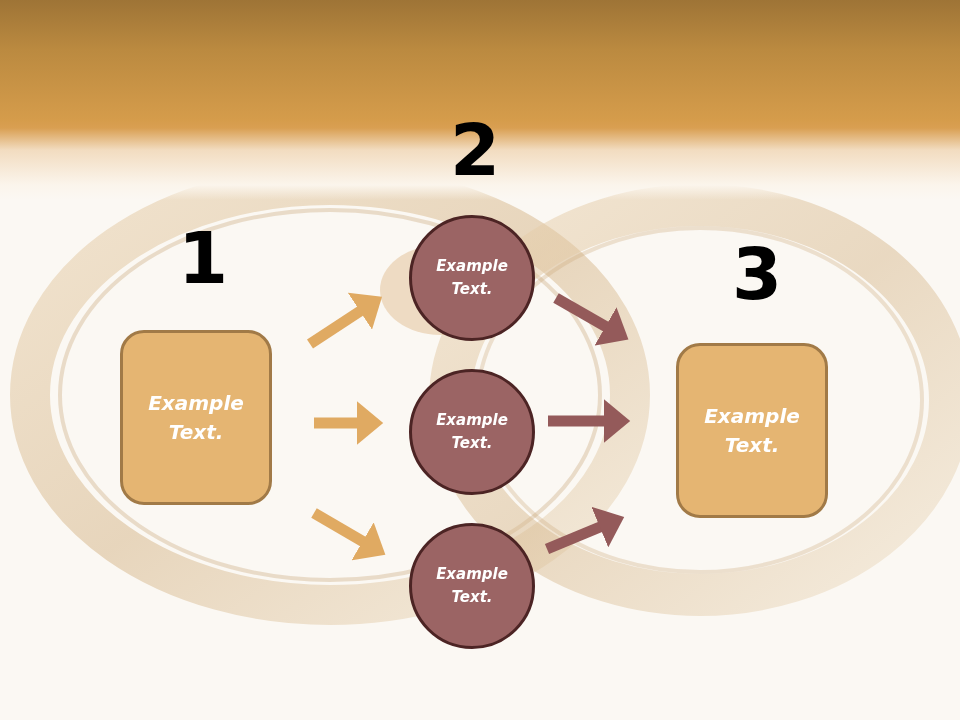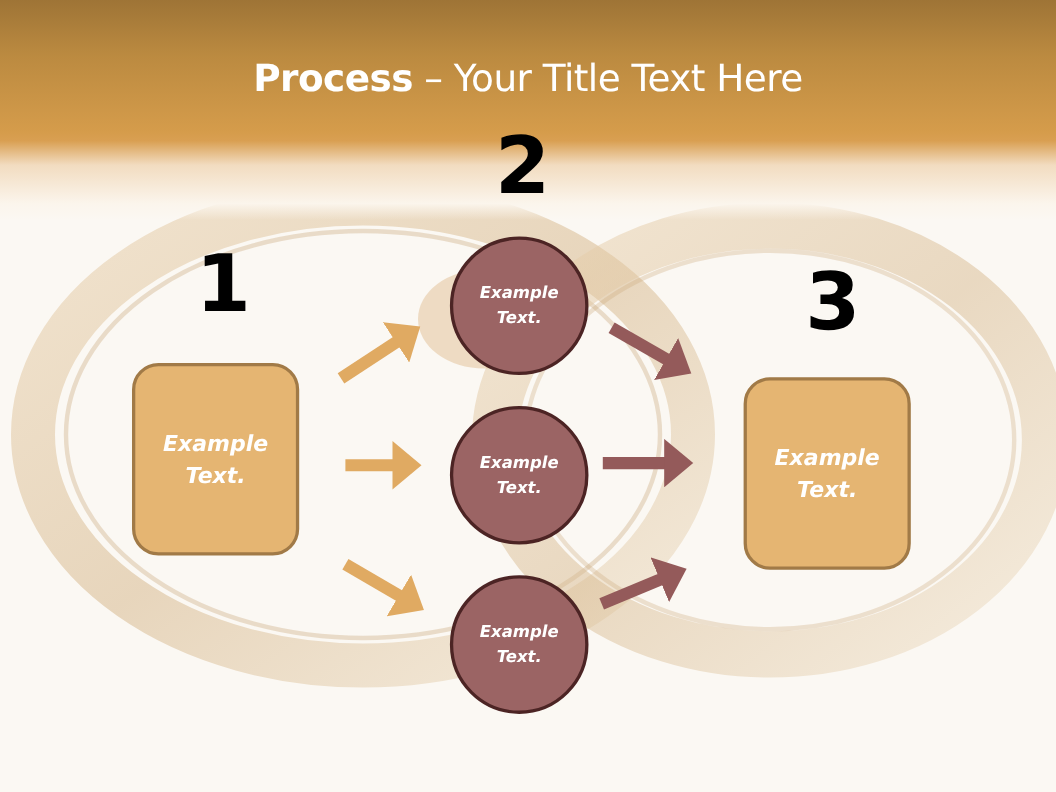--- a/index.html
+++ b/index.html
@@ -39,23 +39,20 @@
     </defs>
     <ellipse cx="330" cy="245" rx="300" ry="210" fill="none" stroke="url(#ringg)" stroke-width="40" opacity="0.55"></ellipse>
     <ellipse cx="330" cy="245" rx="270" ry="185" fill="none" stroke="#c9a577" stroke-width="4" opacity="0.35"></ellipse>
     <ellipse cx="700" cy="250" rx="250" ry="195" fill="none" stroke="url(#ringg)" stroke-width="42" opacity="0.5"></ellipse>
     <ellipse cx="700" cy="250" rx="222" ry="172" fill="none" stroke="#c9a577" stroke-width="4" opacity="0.3"></ellipse>
     <ellipse cx="440" cy="140" rx="60" ry="45" fill="#d6a66a" opacity="0.35"></ellipse>
   </svg>
 
   <div class="header-band"></div>
 
-  <div class="title">
-    <span class="bold">Process</span><span> – Your Title Text Here</span>
-  </div>
 
   <div class="step-num" style="left:178px; top:222px;">1</div>
   <div class="step-num" style="left:450px; top:114px;">2</div>
   <div class="step-num" style="left:732px; top:238px;">3</div>
 
   <div class="box" style="left:120px; top:330px;">
     <span>Example<br>Text.</span>
   </div>
 
   <div class="circle" style="left:409px; top:215px;">

